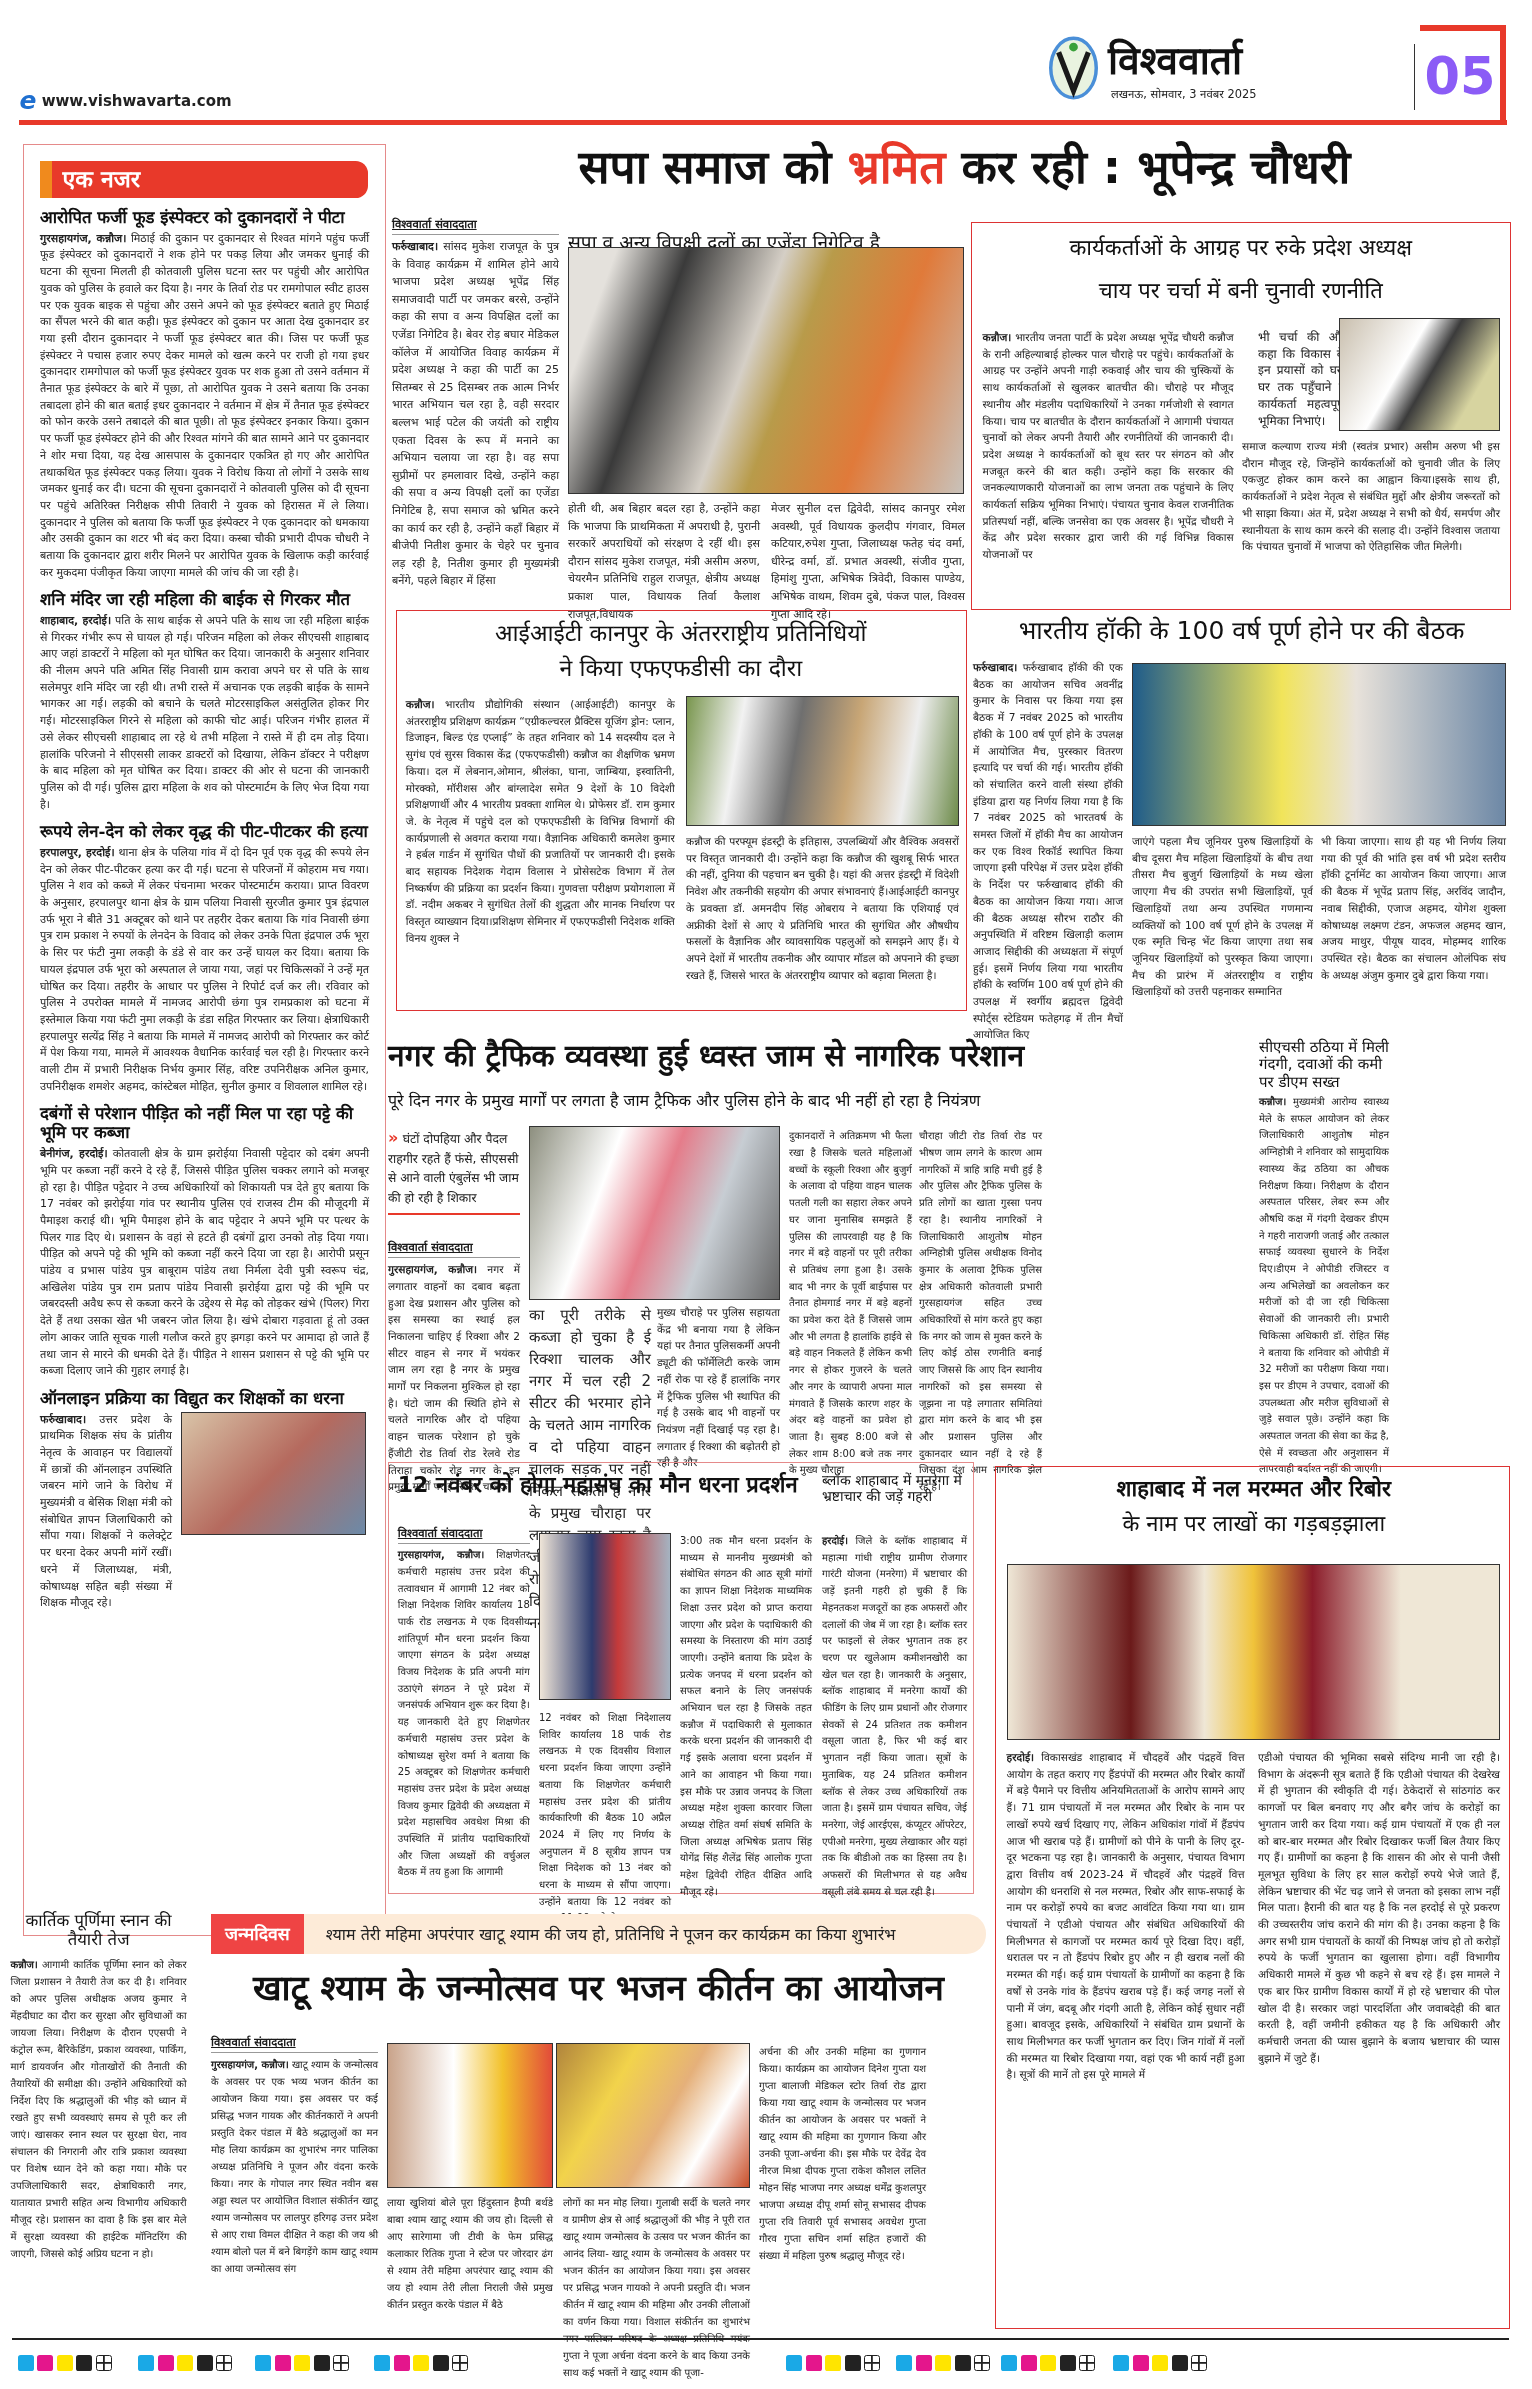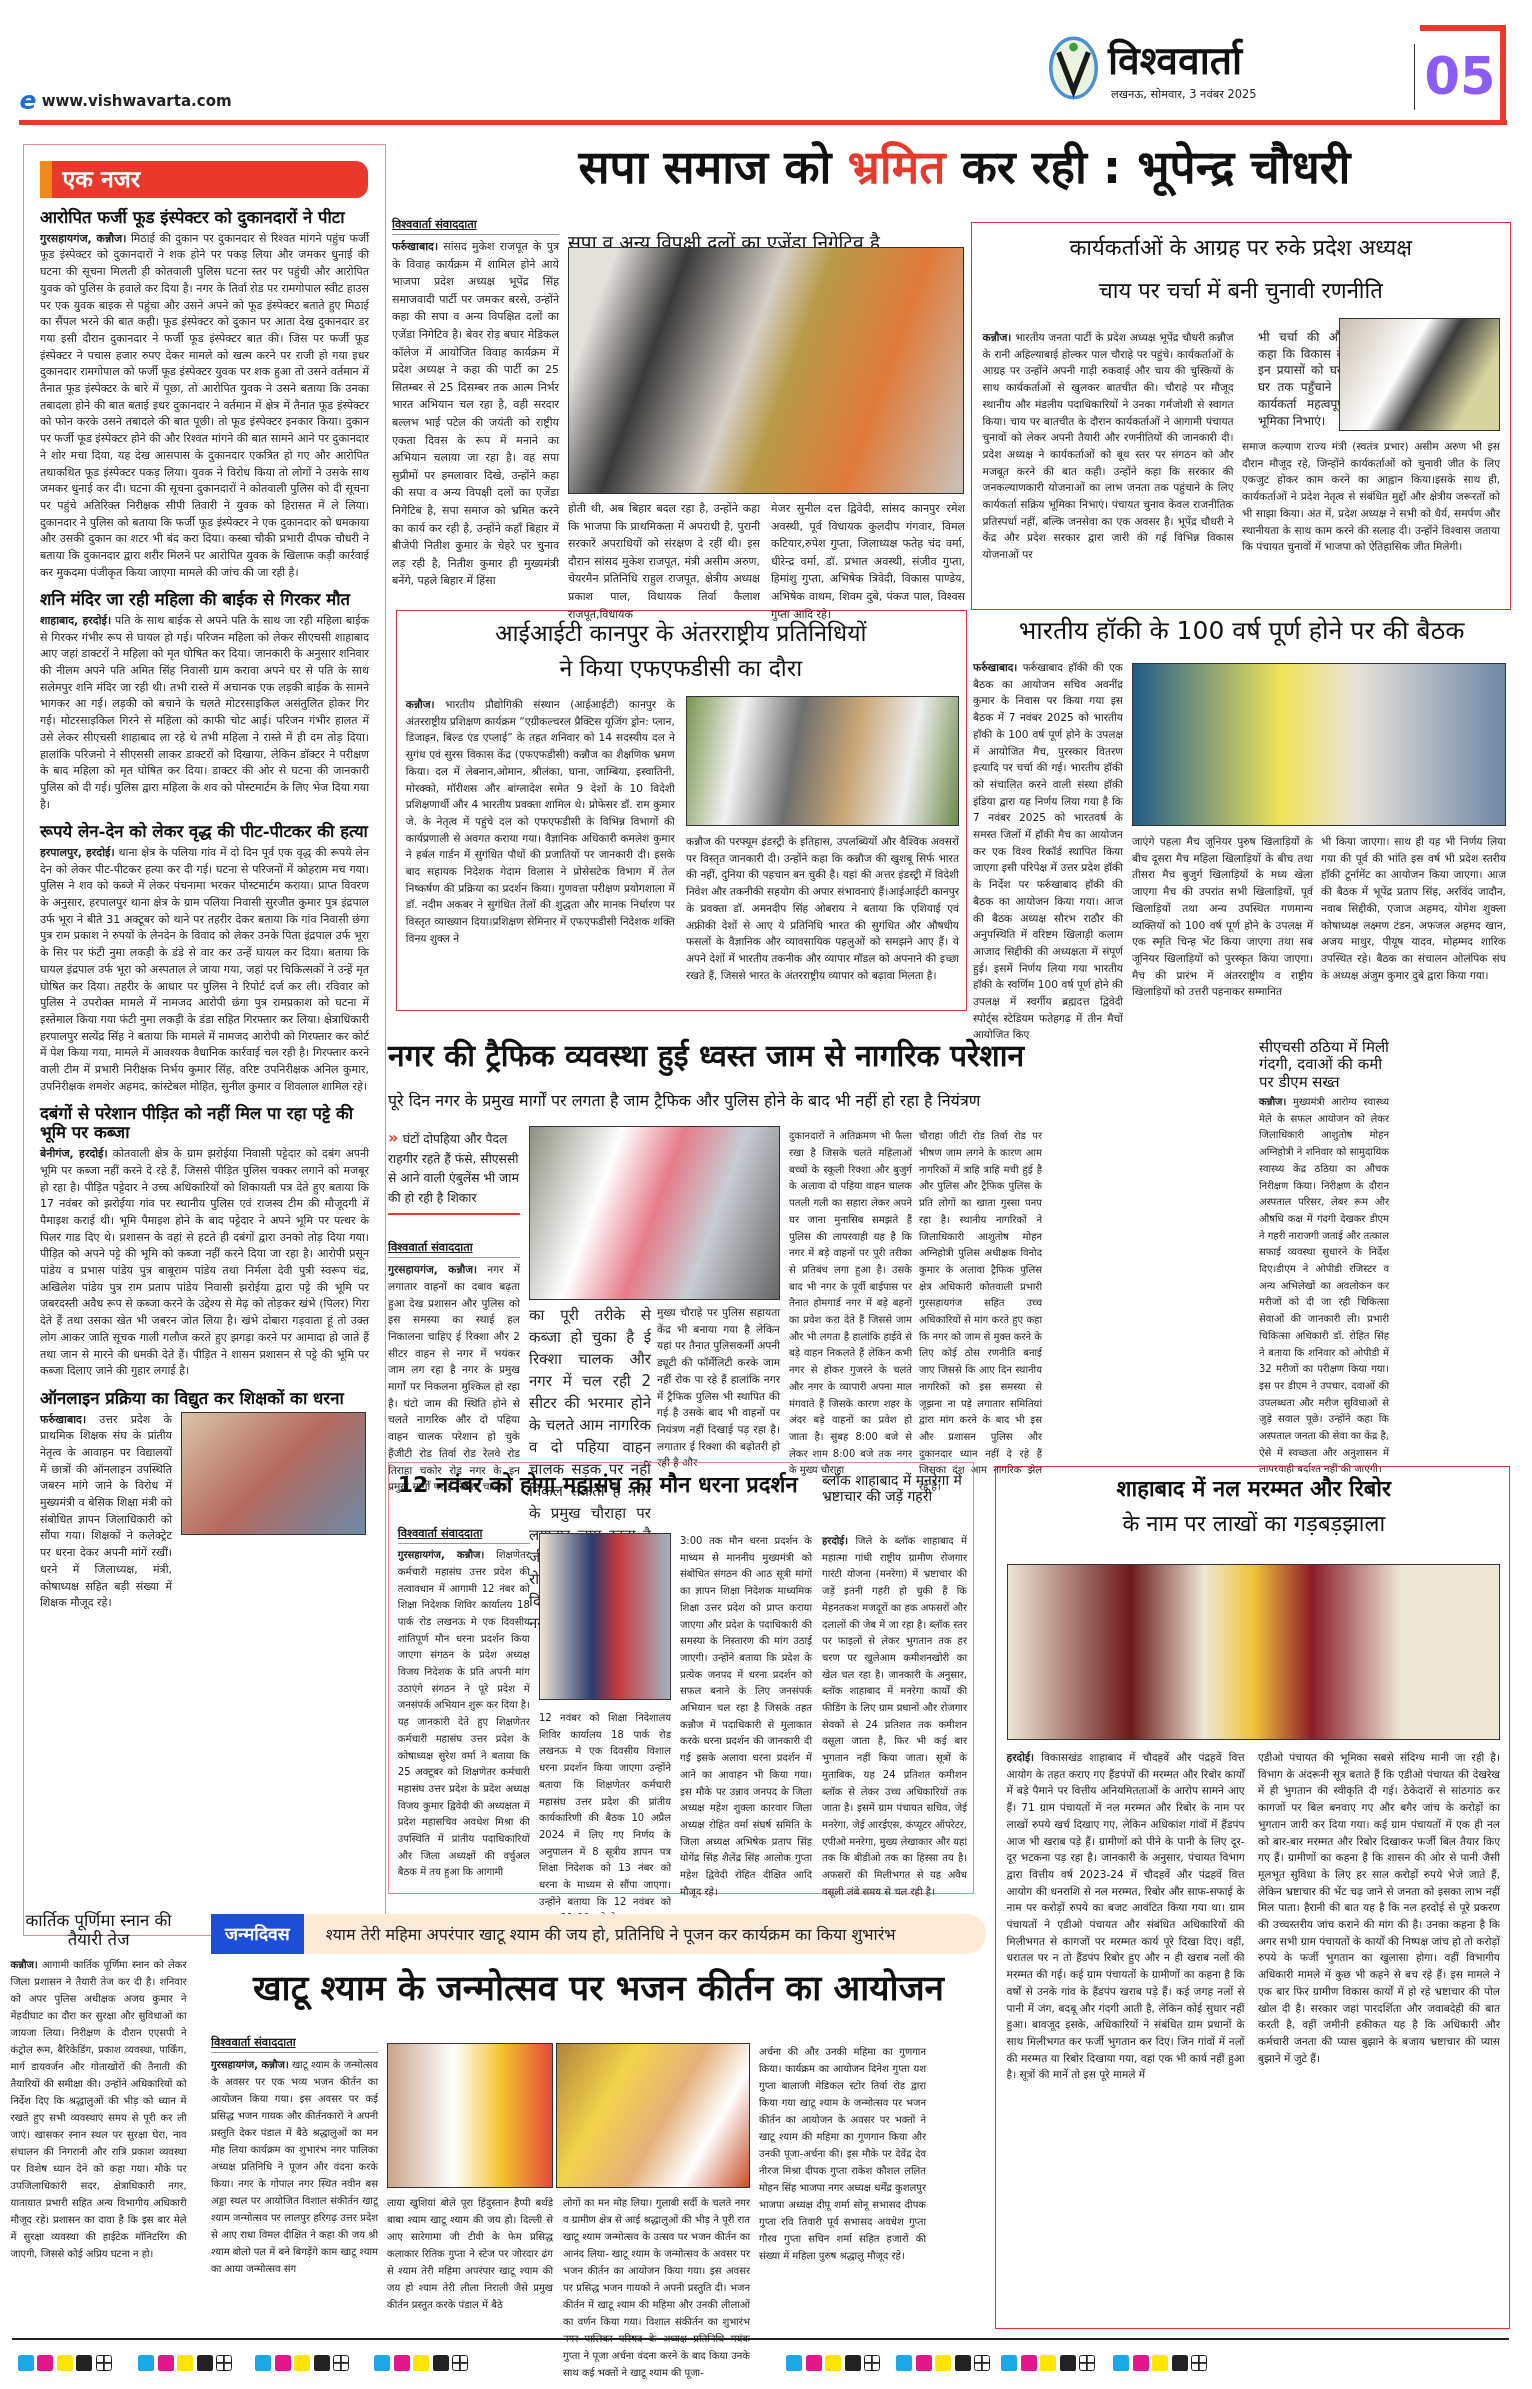--- a/index.html
+++ b/index.html
@@ -152,21 +152,21 @@
   <div class="txt" style="position:absolute;left:10.6px;top:282px;width:238px;font-size:10.6px;line-height:16.7px;"><b>हरदोई।</b> <span>विकासखंड शाहाबाद में चौदहवें और पंद्रहवें वित्त आयोग के तहत कराए गए हैंडपंपों की मरम्मत और रिबोर कार्यों में बड़े पैमाने पर वित्तीय अनियमितताओं के आरोप सामने आए हैं। 71 ग्राम पंचायतों में नल मरम्मत और रिबोर के नाम पर लाखों रुपये खर्च दिखाए गए, लेकिन अधिकांश गांवों में हैंडपंप आज भी खराब पड़े हैं। ग्रामीणों को पीने के पानी के लिए दूर-दूर भटकना पड़ रहा है। जानकारी के अनुसार, पंचायत विभाग द्वारा वित्तीय वर्ष 2023-24 में चौदहवें और पंद्रहवें वित्त आयोग की धनराशि से नल मरम्मत, रिबोर और साफ-सफाई के नाम पर करोड़ों रुपये का बजट आवंटित किया गया था। ग्राम पंचायतों ने एडीओ पंचायत और संबंधित अधिकारियों की मिलीभगत से कागजों पर मरम्मत कार्य पूरे दिखा दिए। वहीं, धरातल पर न तो हैंडपंप रिबोर हुए और न ही खराब नलों की मरम्मत की गई। कई ग्राम पंचायतों के ग्रामीणों का कहना है कि वर्षों से उनके गांव के हैंडपंप खराब पड़े हैं। कई जगह नलों से पानी में जंग, बदबू और गंदगी आती है, लेकिन कोई सुधार नहीं हुआ। बावजूद इसके, अधिकारियों ने संबंधित ग्राम प्रधानों के साथ मिलीभगत कर फर्जी भुगतान कर दिए। जिन गांवों में नलों की मरम्मत या रिबोर दिखाया गया, वहां एक भी कार्य नहीं हुआ है। सूत्रों की मानें तो इस पूरे मामले में</span></div>
   <div class="txt" style="position:absolute;left:262px;top:282px;width:242px;font-size:10.6px;line-height:16.7px;">एडीओ पंचायत की भूमिका सबसे संदिग्ध मानी जा रही है। विभाग के अंदरूनी सूत्र बताते हैं कि एडीओ पंचायत की देखरेख में ही भुगतान की स्वीकृति दी गई। ठेकेदारों से सांठगांठ कर कागजों पर बिल बनवाए गए और बगैर जांच के करोड़ों का भुगतान जारी कर दिया गया। कई ग्राम पंचायतों में एक ही नल को बार-बार मरम्मत और रिबोर दिखाकर फर्जी बिल तैयार किए गए हैं। ग्रामीणों का कहना है कि शासन की ओर से पानी जैसी मूलभूत सुविधा के लिए हर साल करोड़ों रुपये भेजे जाते हैं, लेकिन भ्रष्टाचार की भेंट चढ़ जाने से जनता को इसका लाभ नहीं मिल पाता। हैरानी की बात यह है कि नल हरदोई से पूरे प्रकरण की उच्चस्तरीय जांच कराने की मांग की है। उनका कहना है कि अगर सभी ग्राम पंचायतों के कार्यों की निष्पक्ष जांच हो तो करोड़ों रुपये के फर्जी भुगतान का खुलासा होगा। वहीं विभागीय अधिकारी मामले में कुछ भी कहने से बच रहे हैं। इस मामले ने एक बार फिर ग्रामीण विकास कार्यों में हो रहे भ्रष्टाचार की पोल खोल दी है। सरकार जहां पारदर्शिता और जवाबदेही की बात करती है, वहीं जमीनी हकीकत यह है कि अधिकारी और कर्मचारी जनता की प्यास बुझाने के बजाय भ्रष्टाचार की प्यास बुझाने में जुटे हैं।</div>
 </div>
 
 <div class="abs" style="left:10.6px;top:1911px;width:176px;height:440px;">
   <div class="hl" style="font-size:16.7px;font-weight:normal;text-align:center;">कार्तिक पूर्णिमा स्नान की तैयारी तेज</div>
   <div class="txt" style="margin-top:7px;font-size:10px;line-height:17px;"><b>कन्नौज।</b> <span>आगामी कार्तिक पूर्णिमा स्नान को लेकर जिला प्रशासन ने तैयारी तेज कर दी है। शनिवार को अपर पुलिस अधीक्षक अजय कुमार ने मेंहदीघाट का दौरा कर सुरक्षा और सुविधाओं का जायजा लिया। निरीक्षण के दौरान एएसपी ने कंट्रोल रूम, बैरिकेडिंग, प्रकाश व्यवस्था, पार्किंग, मार्ग डायवर्जन और गोताखोरों की तैनाती की तैयारियों की समीक्षा की। उन्होंने अधिकारियों को निर्देश दिए कि श्रद्धालुओं की भीड़ को ध्यान में रखते हुए सभी व्यवस्थाएं समय से पूरी कर ली जाएं। खासकर स्नान स्थल पर सुरक्षा घेरा, नाव संचालन की निगरानी और रात्रि प्रकाश व्यवस्था पर विशेष ध्यान देने को कहा गया। मौके पर उपजिलाधिकारी सदर, क्षेत्राधिकारी नगर, यातायात प्रभारी सहित अन्य विभागीय अधिकारी मौजूद रहे। प्रशासन का दावा है कि इस बार मेले में सुरक्षा व्यवस्था की हाईटेक मॉनिटरिंग की जाएगी, जिससे कोई अप्रिय घटना न हो।</span></div>
 </div>
 
 <div class="abs" style="left:211px;top:1914px;width:775px;height:40px;background:#fdebd8;border-radius:0 19.4px 19.4px 0;display:flex;align-items:center;">
-  <span style="background:#1d4ed8;color:#fff;font-size:17.6px;font-weight:bold;height:100%;line-height:40px;padding:0 14px;">जन्मदिवस</span>
+  <span style="background:#ef4444;color:#fff;font-size:17.6px;font-weight:bold;height:100%;line-height:40px;padding:0 14px;">जन्मदिवस</span>
   <span style="font-size:16px;color:#222;padding-left:22px;white-space:nowrap;overflow:hidden;">श्याम तेरी महिमा अपरंपार खाटू श्याम की जय हो, प्रतिनिधि ने पूजन कर कार्यक्रम का किया शुभारंभ</span>
 </div>
 <div class="abs hl" style="left:211px;top:1968px;width:775px;font-size:35px;font-weight:bold;text-align:center;">खाटू श्याम के जन्मोत्सव पर भजन कीर्तन का आयोजन</div>
 <div class="abs" style="left:211px;top:2034px;width:775px;height:299px;">
   <div style="position:absolute;left:0;top:0;width:167px;">
     <div class="byline">विश्ववार्ता संवाददाता</div>
     <div class="txt" style="font-size:10px;line-height:17px;"><b>गुरसहायगंज, कन्नौज।</b> <span>खाटू श्याम के जन्मोत्सव के अवसर पर एक भव्य भजन कीर्तन का आयोजन किया गया। इस अवसर पर कई प्रसिद्ध भजन गायक और कीर्तनकारों ने अपनी प्रस्तुति देकर पंडाल में बैठे श्रद्धालुओं का मन मोह लिया कार्यक्रम का शुभारंभ नगर पालिका अध्यक्ष प्रतिनिधि ने पूजन और वंदना करके किया। नगर के गोपाल नगर स्थित नवीन बस अड्डा स्थल पर आयोजित विशाल संकीर्तन खाटू श्याम जन्मोत्सव पर लालपुर हरिगढ़ उत्तर प्रदेश से आए राधा विमल दीक्षित ने कहा की जय श्री श्याम बोलो पल में बने बिगड़ेंगे काम खाटू श्याम का आया जन्मोत्सव संग</span></div>
   </div>
   <div class="photo" style="left:176px;top:8.8px;width:166px;height:145px;background:linear-gradient(90deg,#c9a38a,#ffffff 40%,#f2c12b 70%,#e24b3a);"></div>
   <div class="photo" style="left:345px;top:8.8px;width:194px;height:145px;background:linear-gradient(120deg,#b1853c,#f2d34b 30%,#e5b07a 55%,#ffffff 75%,#c94f2a);"></div>

